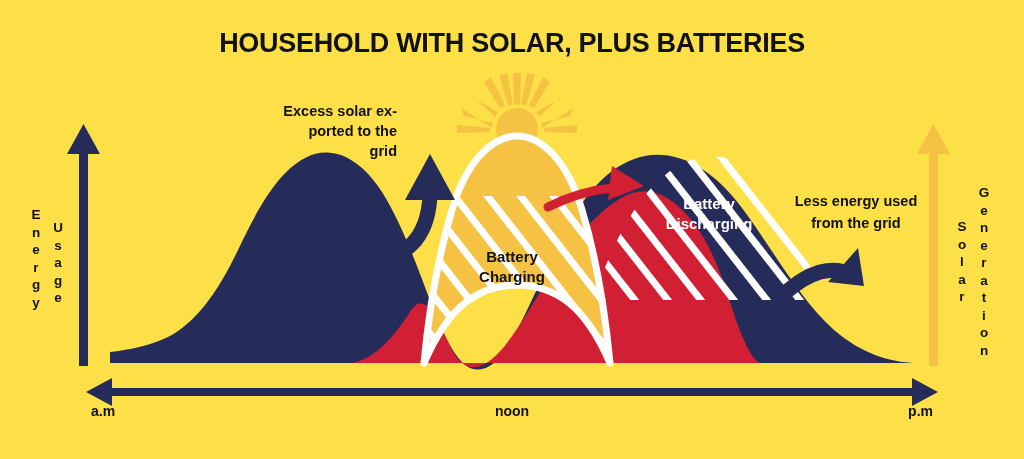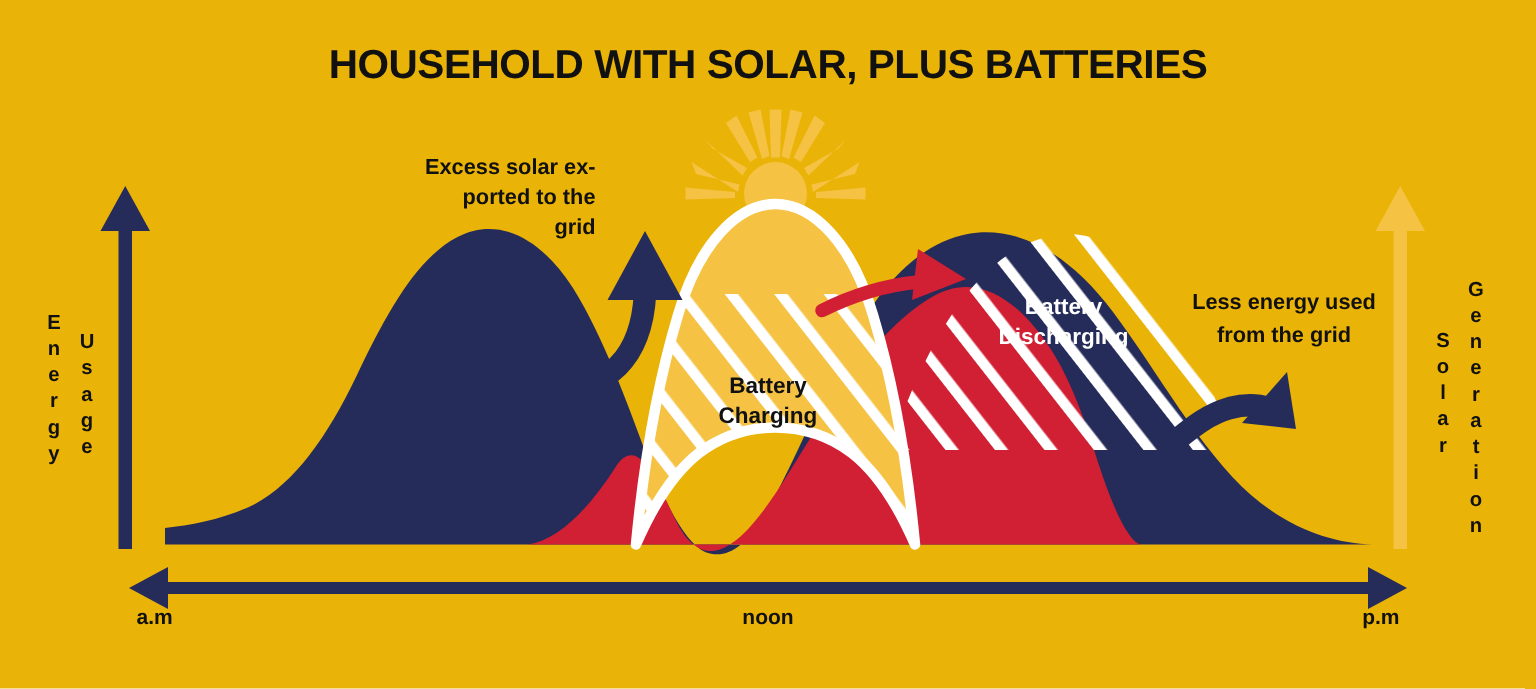--- a/index.html
+++ b/index.html
@@ -7,21 +7,21 @@
     padding: 0;
     background: #ffffff;
   }
   body {
     font-family: "Liberation Sans", sans-serif;
   }
   #infographic {
     position: relative;
     width: 1024px;
     height: 459px;
-    background: #eab308;
+    background: #fde047;
     overflow: hidden;
   }
   #chart-svg {
     position: absolute;
     left: 0;
     top: 0;
     width: 1024px;
     height: 459px;
   }
   .svg-title {

